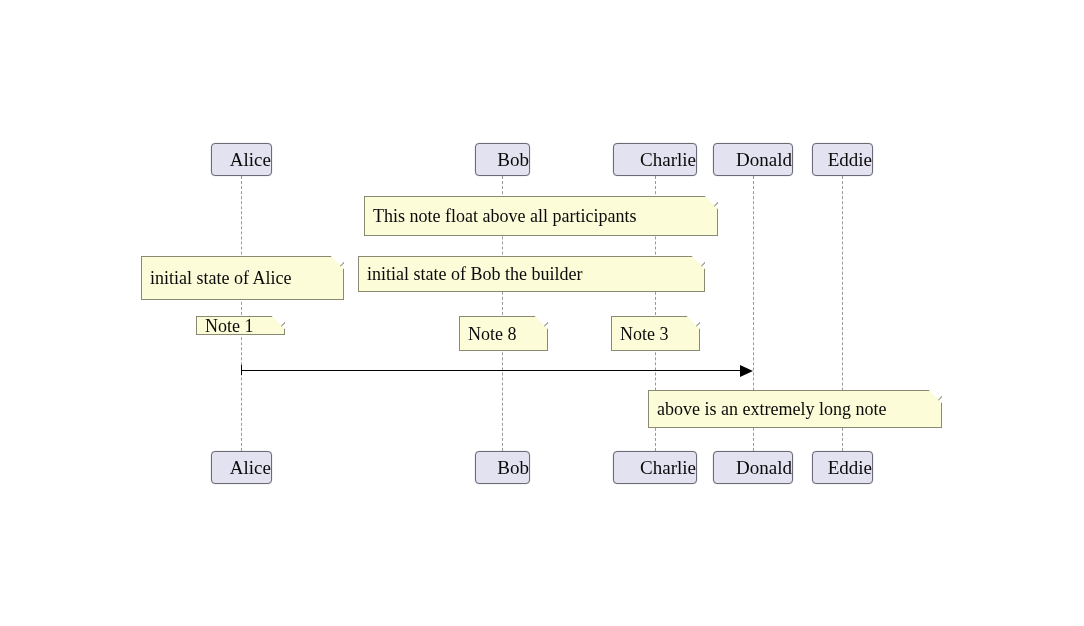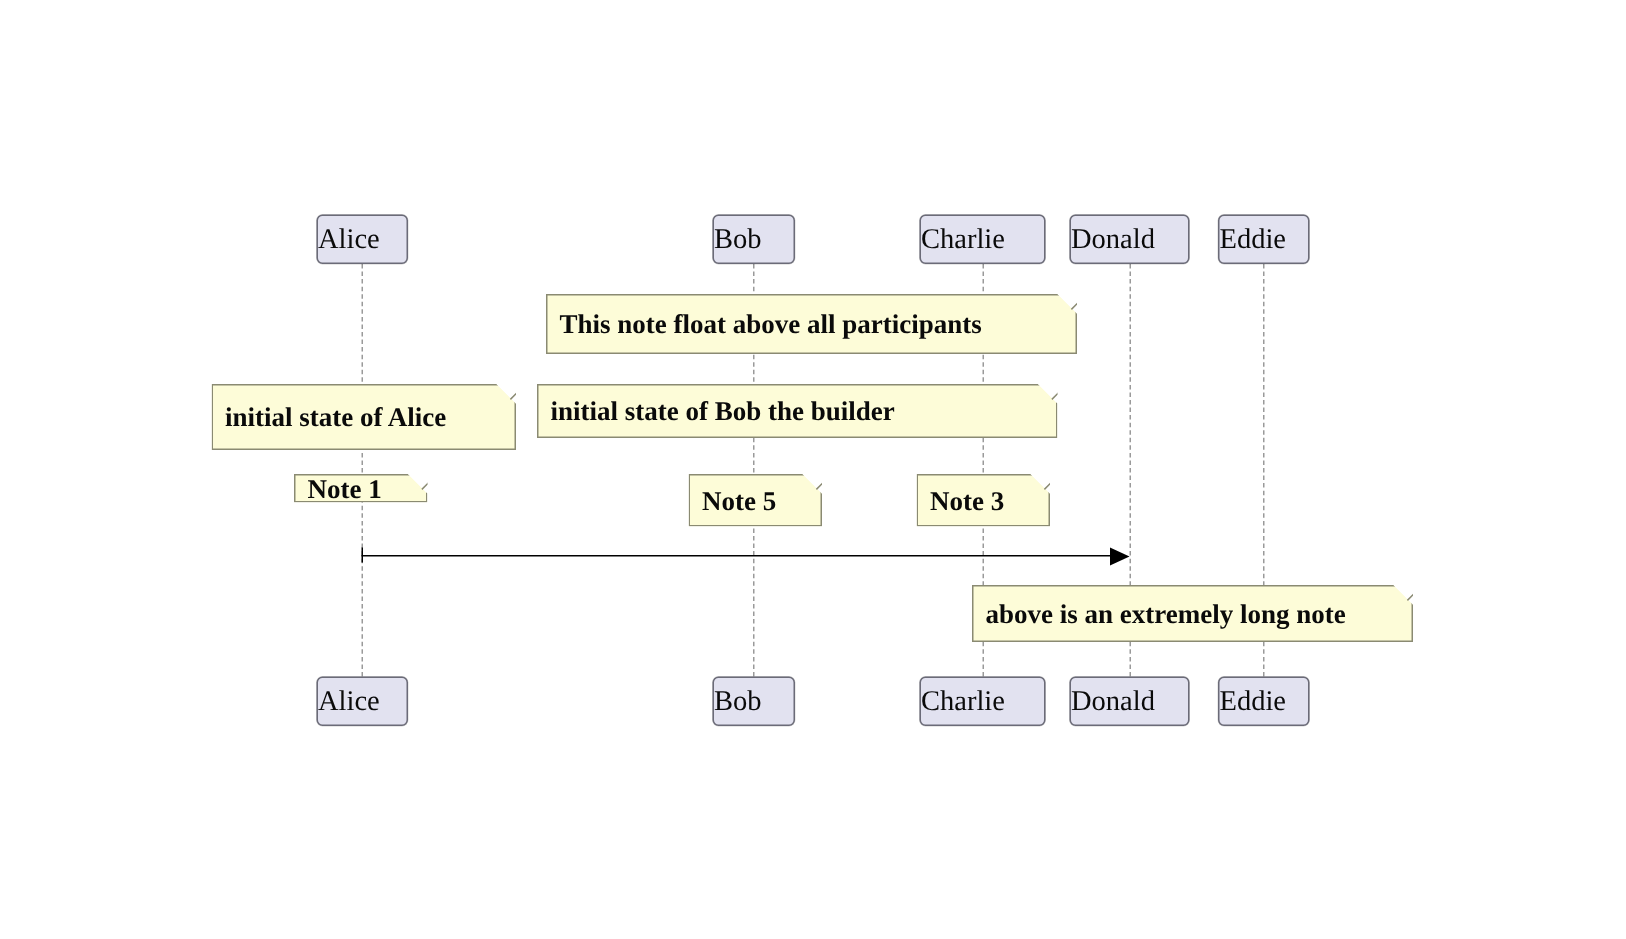--- a/index.html
+++ b/index.html
@@ -27,35 +27,34 @@
 
   
   .participant {
     position: absolute;
     box-sizing: border-box;
     background: #e2e2f0;
     border: 1.4px solid #6b6b78;
     border-radius: 4px;
     display: flex;
     align-items: center;
-    justify-content: flex-start;
+    justify-content: flex-end;
     font-size: 19px;
     color: #0a0a0a;
     line-height: 1;
     white-space: nowrap;
     z-index: 5;
     box-shadow: 0 0 0 0.3px rgba(0,0,0,0.18);
   }
 
   
   .note {
     position: absolute;
     box-sizing: border-box;
     z-index: 4;
-    font-weight: bold;
   }
   .note .note-body {
     position: absolute;
     inset: 0;
     background: #fdfcd8;
     border: 1.3px solid #8a8a72;
     
     clip-path: polygon(0 0, calc(100% - 13px) 0, 100% 13px, 100% 100%, 0 100%);
   }
   
@@ -180,21 +179,21 @@
       <div class="note-text">initial state of Bob the builder</div>
     </div>
     <div class="note" style="left: 196px; top: 316px; width: 89px; height: 19px; padding-left: 24px;">
       <div class="note-body"></div>
       <div class="note-fold-edge"></div>
       <div class="note-text">Note 1</div>
     </div>
     <div class="note" style="left: 459px; top: 316px; width: 89px; height: 35px;">
       <div class="note-body"></div>
       <div class="note-fold-edge"></div>
-      <div class="note-text">Note 5</div>
+      <div class="note-text">Note 8</div>
     </div>
     <div class="note" style="left: 611px; top: 316px; width: 89px; height: 35px;">
       <div class="note-body"></div>
       <div class="note-fold-edge"></div>
       <div class="note-text">Note 3</div>
     </div>
     <div class="note" style="left: 648px; top: 390px; width: 294px; height: 38px;">
       <div class="note-body"></div>
       <div class="note-fold-edge"></div>
       <div class="note-text">above is an extremely long note</div>

